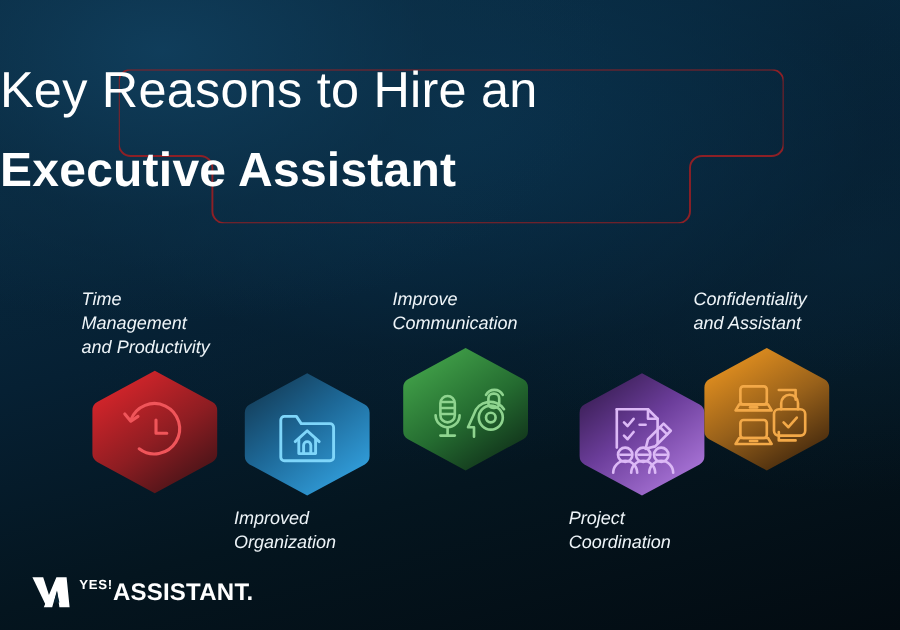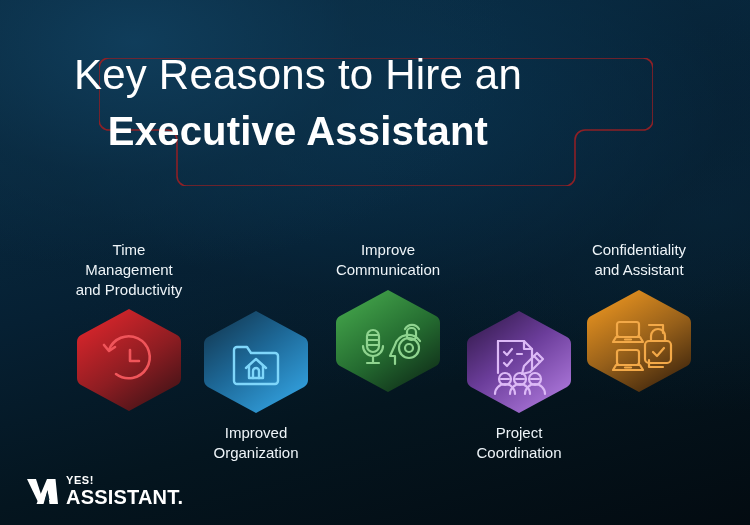--- a/index.html
+++ b/index.html
@@ -19,37 +19,36 @@
       radial-gradient(ellipse 60% 55% at 95% 40%, rgba(9,40,62,0.55) 0%, rgba(4,16,26,0) 70%),
       linear-gradient(165deg, #0a3049 0%, #082a41 22%, #062033 45%, #04151f 70%, #030b11 100%);
   }
 
   
   .title-wrap {
     position: absolute;
     left: 0;
     top: 52px;
     width: 596px;
-    text-align: center;
   }
   .title-line1 {
     font-size: 42px;
     font-weight: 300;
     color: #ffffff;
     letter-spacing: 0.2px;
     line-height: 1.1;
     margin: 0;
   }
   .title-line2 {
     font-size: 40px;
     font-weight: 700;
     color: #ffffff;
     letter-spacing: 0.2px;
     line-height: 1.12;
-    margin: 11px 0 0 0;
+    margin: 22px 0 0 0;
   }
   .title-frame {
     position: absolute;
     left: 99px;
     top: 58px;
     width: 554px;
     height: 128px;
     pointer-events: none;
   }
 
@@ -61,41 +60,41 @@
   .card .hex {
     position: relative;
     width: 112px;
     height: 104px;
     margin: 0 auto;
   }
   .card .label {
     color: #eef4f8;
     font-size: 15px;
     line-height: 1.32;
-    text-align: center;
     font-weight: 400;
     white-space: pre-line;
+    font-style: italic;
   }
   .card.up .label { margin-bottom: 9px; }
   .card.down .label { margin-top: 9px; }
 
   .hex svg { display: block; overflow: visible; }
 
   
   .logo {
     position: absolute;
     left: 26px;
     bottom: 18px;
     display: flex;
     align-items: center;
     gap: 7px;
   }
   .logo-words {
     display: flex;
-    flex-direction: column;
+    flex-direction: row;
     line-height: 1;
   }
   .logo-top {
     color: #ffffff;
     font-size: 11px;
     font-weight: 700;
     letter-spacing: 0.6px;
   }
   .logo-bottom {
     color: #ffffff;
@@ -192,21 +191,21 @@
           <path d="M46 13 a8 8 0 0 1 14 0"></path>
           <rect x="48" y="12" width="9" height="12" rx="4"></rect>
 
           <circle cx="50" cy="32" r="10"></circle>
           <circle cx="50" cy="32" r="4"></circle>
         </g>
       </svg>
     </div>
   </div>
 
-  <div class="card down" style="left:458px; top:310px;">
+  <div class="card down" style="left:474px; top:310px;">
     <div class="hex">
       <svg width="112" height="104" viewBox="0 0 112 104">
         <defs>
           <linearGradient id="g3" x1="0.1" y1="0" x2="0.9" y2="1">
             <stop offset="0%" stop-color="#32194a"></stop>
             <stop offset="45%" stop-color="#6b3d9a"></stop>
             <stop offset="100%" stop-color="#b47ee2"></stop>
           </linearGradient>
         </defs>
         <path d="M56 1 L104 27 a8 8 0 0 1 4 7 V70 a8 8 0 0 1 -4 7 L56 103 L8 77 a8 8 0 0 1 -4 -7 V34 a8 8 0 0 1 4 -7 Z" fill="url(#g3)"></path>

